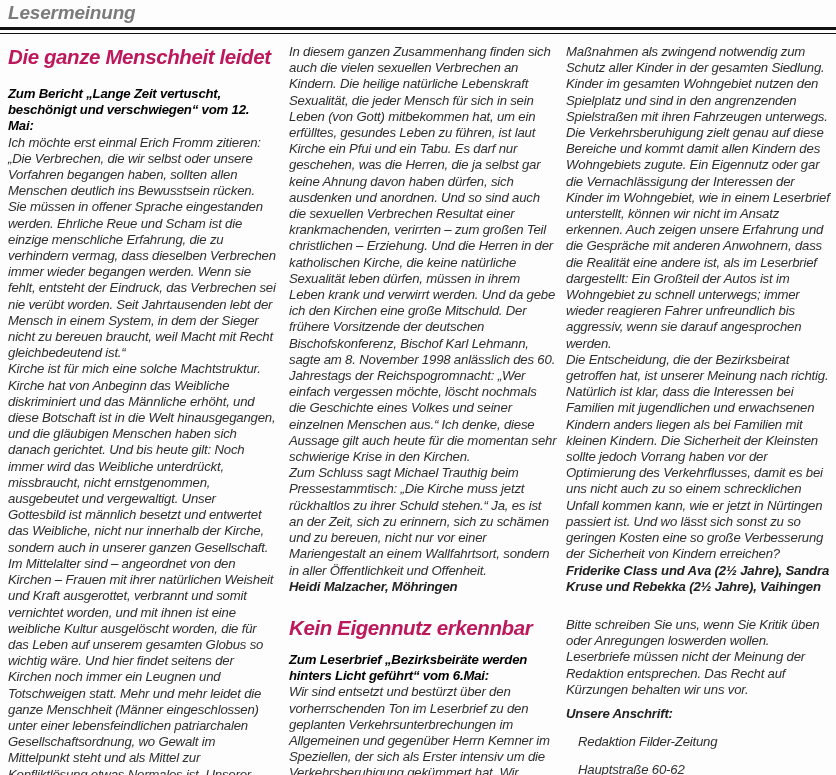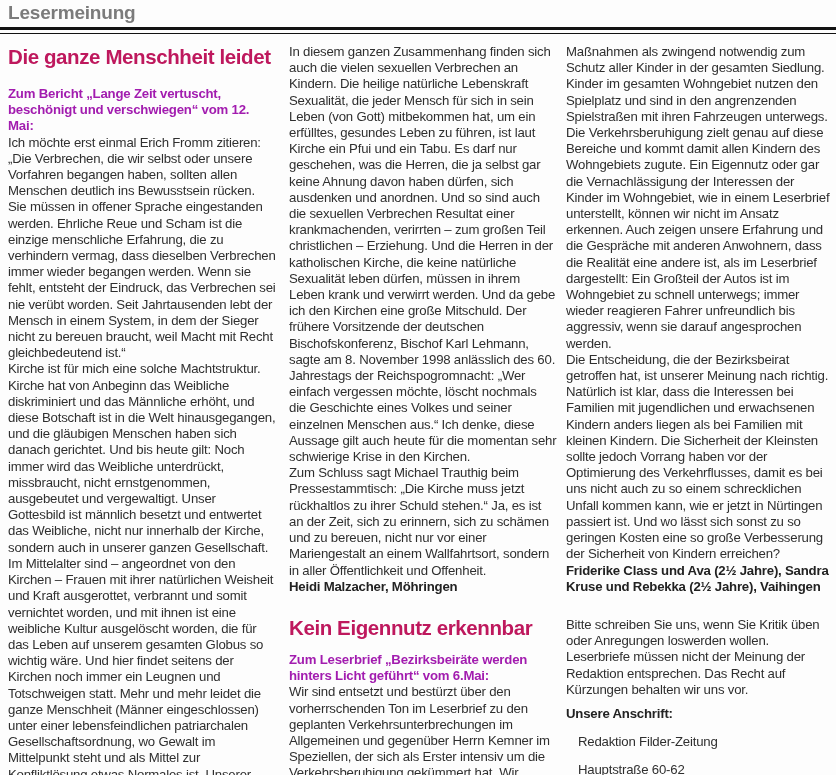--- a/index.html
+++ b/index.html
@@ -3,21 +3,21 @@
 <meta charset="utf-8">
 <style>
   html,body{margin:0;padding:0;}
   body{
     width:836px;height:775px;
     background:#fdfdfd;
     font-family:"Liberation Sans","DejaVu Sans",sans-serif;
     position:relative;overflow:hidden;
     -webkit-hyphens:auto;hyphens:auto;
   }
-  .page{position:absolute;inset:0;}
+  .page{position:absolute;inset:0;font-style:italic;}
   .section-title{
     position:absolute;left:8px;top:2px;
     font-size:19px;font-weight:600;color:#7b7b7b;
     letter-spacing:-0.2px;
   }
   .masthead-rule{
     position:absolute;left:0;top:27px;width:836px;height:3px;
     border-top:3px solid #121212;border-bottom:1px solid #121212;
     box-sizing:content-box;
   }
@@ -27,21 +27,21 @@
     letter-spacing:-0.2px;
   }
   .col-1{left:8px;}
   .col-2{left:289px;}
   .col-3{left:566px;}
   .headline{
     font-size:20.5px;line-height:25px;font-weight:700;color:#be185d;
     letter-spacing:-0.4px;margin:0 0 17px 0;
   }
   .headline.second{margin-top:20px;margin-bottom:12px;}
-  .lead{font-weight:700;color:#a21caf;margin:0;}
+  .lead{font-weight:700;color:#000000;margin:0;}
   .para{margin:0;}
   .signature{font-weight:700;color:#222;margin:0;}
   .editor-note{margin:22px 0 8px 0;}
   .address-label{font-weight:700;color:#222;margin:0;}
   .address-line{margin:12px;}
 </style>
 </head>
 <body>
 
 <div class="page">

